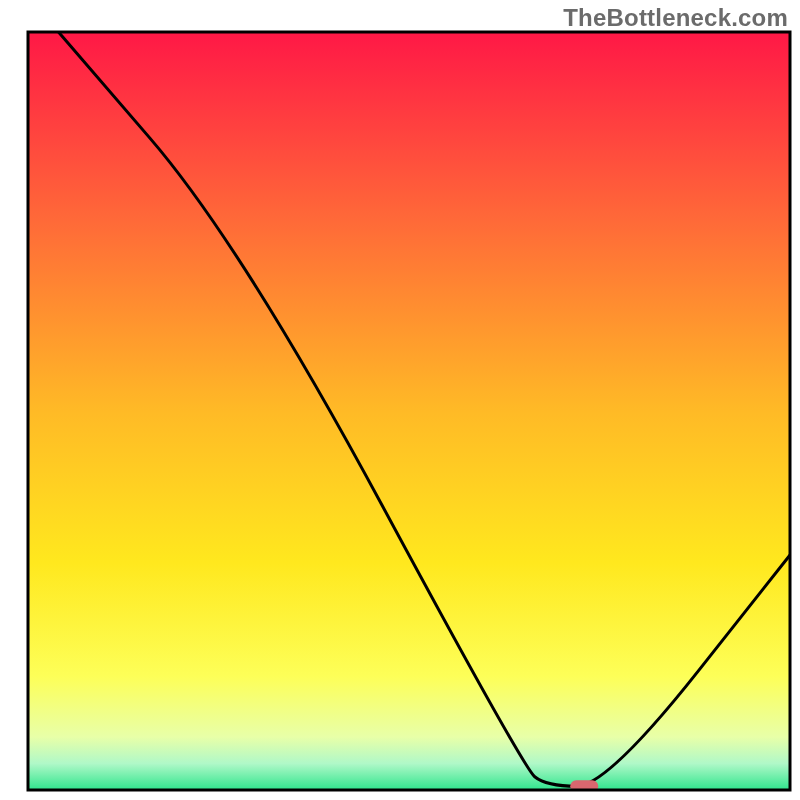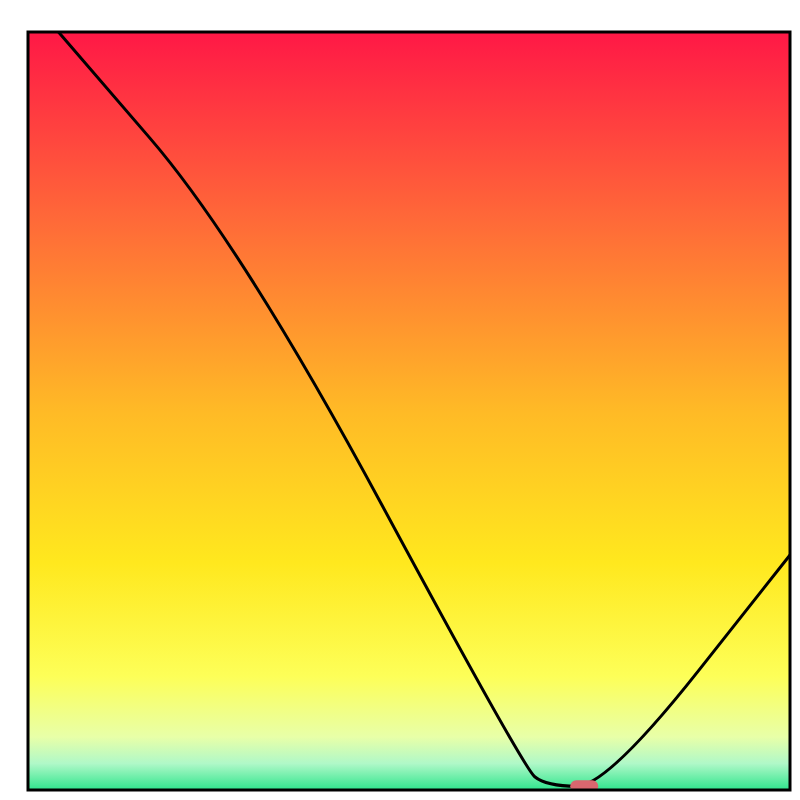--- a/index.html
+++ b/index.html
@@ -27,20 +27,21 @@
     user-select: none;
   }
   svg {
     display: block;
   }
 </style>
 </head>
 <body>
 
 <div class="chart-wrap">
+  <div class="watermark">TheBottleneck.com</div>
   <svg id="chart-svg" width="800" height="800" viewBox="0 0 800 800" preserveAspectRatio="none">
     <defs>
       <linearGradient id="bg-grad" x1="0" y1="0" x2="0" y2="1">
           <stop offset="0.00%" stop-color="#ff1846"></stop>
           <stop offset="25.00%" stop-color="#ff6a38"></stop>
           <stop offset="50.00%" stop-color="#ffba26"></stop>
           <stop offset="70.00%" stop-color="#ffe81e"></stop>
           <stop offset="85.00%" stop-color="#fdff58"></stop>
           <stop offset="93.00%" stop-color="#e8ffa8"></stop>
           <stop offset="96.50%" stop-color="#b0f8c8"></stop>

